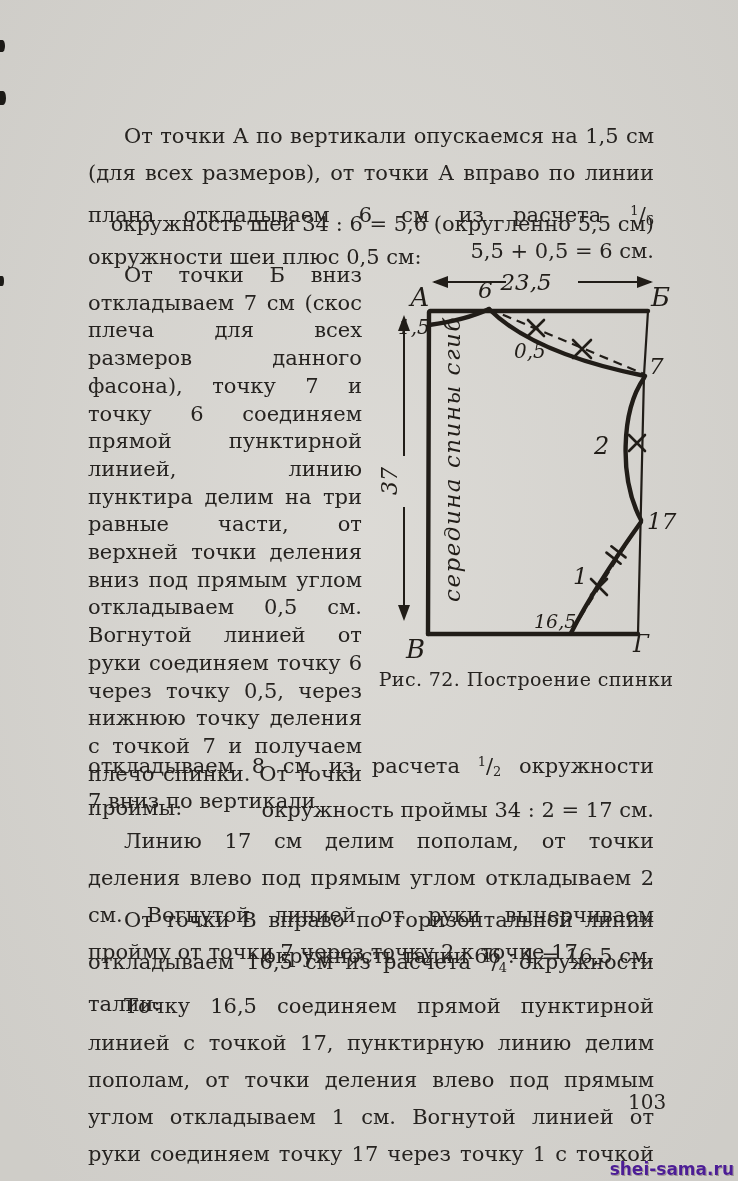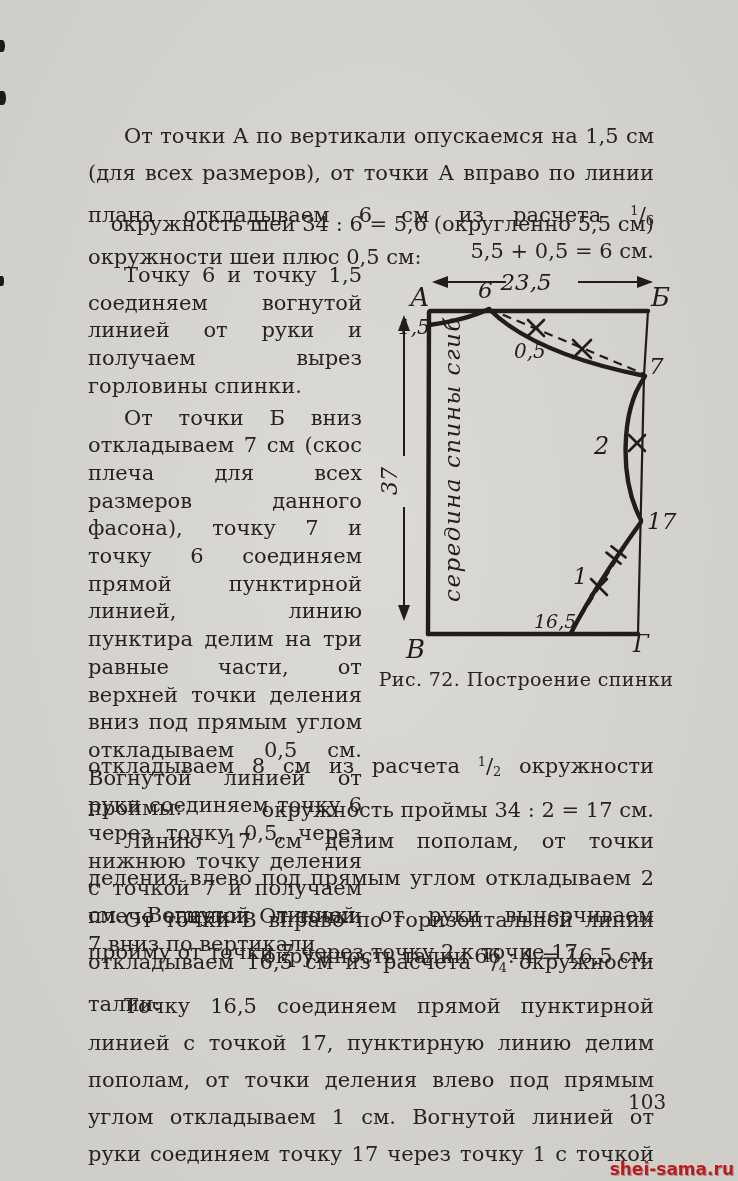--- a/index.html
+++ b/index.html
@@ -20,41 +20,40 @@
   .col p{margin:0;}
   .col p + p{margin-top:4px;}
   .frac sup{font-size:13px;vertical-align:7px;letter-spacing:0;}
   .frac sub{font-size:13px;vertical-align:-3px;}
   .figure-svg{position:absolute;left:370px;top:253px;}
   .fig-caption{position:absolute;left:378px;top:668px;width:296px;text-align:center;
        font-size:19px;letter-spacing:0.4px;}
   .page-number{position:absolute;left:628px;top:1090px;font-size:20px;text-align:right;}
   .watermark{position:absolute;right:4px;bottom:2px;
        font-family:"DejaVu Sans","Liberation Sans",sans-serif;
-       font-weight:bold;font-size:17px;color:#b91c1c;
+       font-weight:bold;font-size:17px;color:#4c1d95;
        text-shadow:0 0 2px rgba(235,235,230,0.9), 1px 1px 0 rgba(90,70,70,0.55);}
   svg text{font-family:"DejaVu Serif","Liberation Serif",serif;font-style:italic;
        fill:#211d18;}
 </style>
 </head>
 <body>
 
 <div class="paper-vignette"></div>
 
 <div class="speck" style="left:0;top:40px;width:5px;height:12px;"></div>
 <div class="speck" style="left:0;top:91px;width:6px;height:14px;"></div>
 <div class="speck" style="left:0;top:276px;width:4px;height:10px;"></div>
 
 <p class="txt indent" style="top:97px;"><span>От точки А по вертикали опускаемся на 1,5 см (для всех размеров), от точки А вправо по линии плана откладываем 6 см из расчета </span><span class="frac"><sup>1</sup>/<sub>6</sub></span><span> окружности шеи плюс 0,5 см:</span></p>
 
 <div class="txt center" style="top:206px;">окружность шеи 34 : 6 = 5,6 (округленно 5,5 см)</div>
 <div class="txt center" style="top:233px;">5,5 + 0,5 = 6 см.</div>
 
 <div class="col">
-  <p class="indent">Точку 6 и точку 1,5 соединяем вогнутой линией от руки и получаем вырез горловины спинки.</p>
   <p class="indent">От точки Б вниз откладываем 7 см (скос плеча для всех размеров данного фасона), точку 7 и точку 6 соединяем прямой пунктирной линией, линию пунктира делим на три равные части, от верхней точки деления вниз под прямым углом откладываем 0,5 см. Вогнутой линией от руки соединяем точку 6 через точку 0,5, через нижнюю точку деления с точкой 7 и получаем плечо спинки. От точки 7 вниз по вертикали</p>
 </div>
 
 <svg class="figure-svg" width="312" height="412" viewBox="0 0 312 412">
   <g stroke="#211d18" fill="none">
 
     <g stroke-width="2.2">
       <line x1="64" y1="29" x2="136" y2="29"></line>
       <line x1="208" y1="29" x2="281" y2="29"></line>
       <polygon points="62,29 78,23 78,35" fill="#211d18" stroke="none"></polygon>

